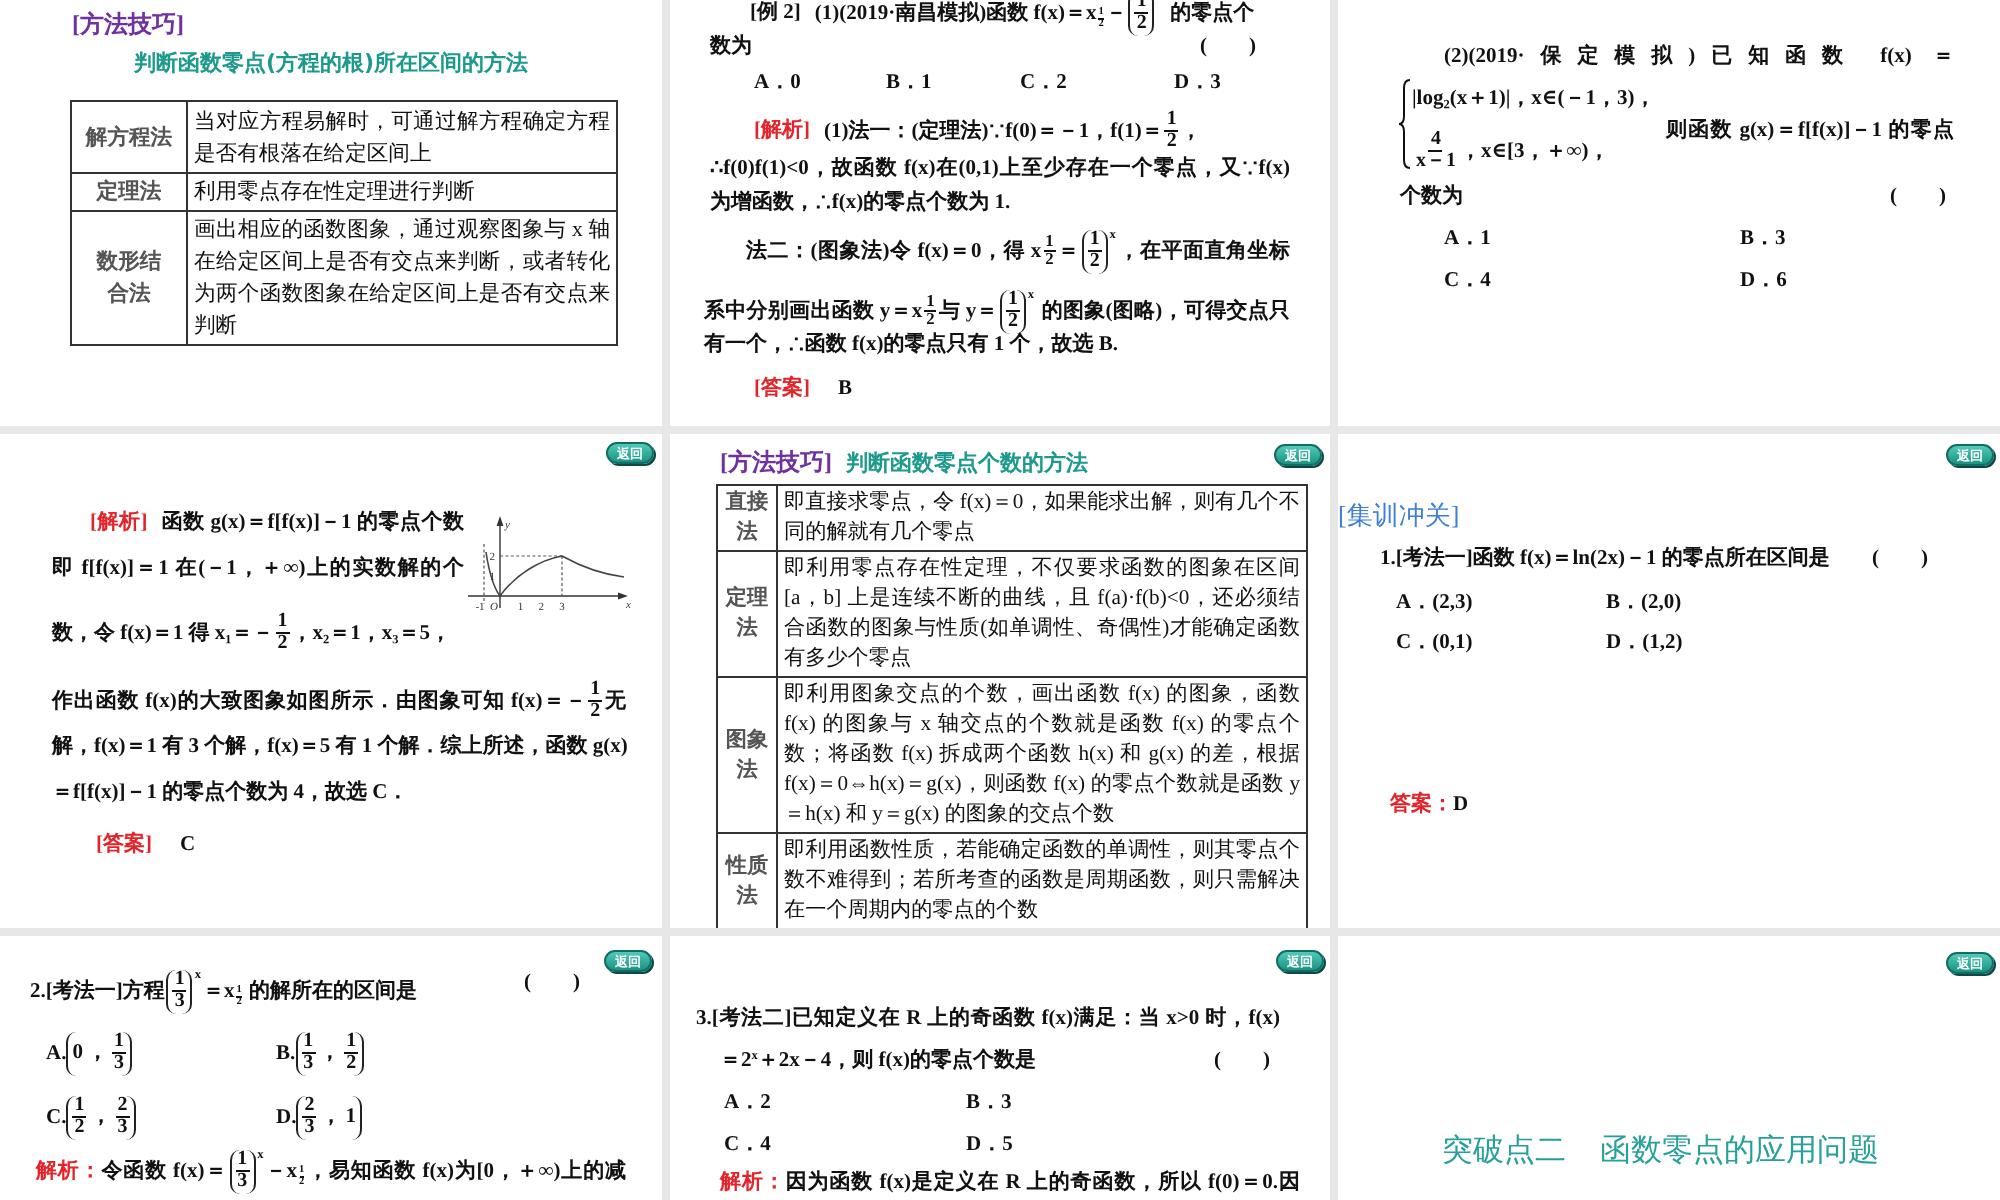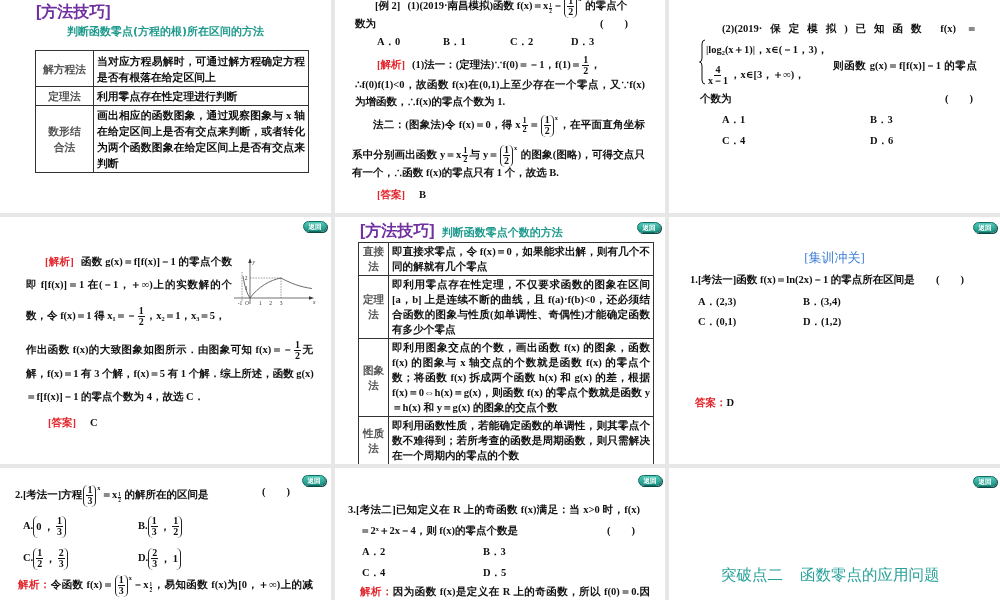--- a/index.html
+++ b/index.html
@@ -2,40 +2,40 @@
 <html><head>
 <meta charset="utf-8">
 <style>
 *{box-sizing:border-box;margin:0;padding:0}
 html,body{width:1000px;height:600px;overflow:hidden;background:#e7e7e7}
 body{position:relative;font-family:"Liberation Serif","DejaVu Serif",serif;color:#111}
 .sorter{position:absolute;left:0;top:-34px;display:grid;grid-template-columns:331px 330px 331px;grid-auto-rows:247px;gap:4px}
 .slide{position:relative;background:#fff;overflow:hidden}
 .ln{position:absolute;white-space:nowrap;font-size:10.5px;line-height:14px;font-weight:bold;color:#111}
 .j{text-align:justify;text-align-last:justify}
-.tag{color:#7030a0;font-family:Liberation Sans, sans-serif;font-size:16px}
+.tag{color:#7030a0;font-family:Liberation Serif, serif;font-size:12px}
 .teal{color:#1e9a8c;font-family:"DejaVu Sans",sans-serif;font-size:11px}
 .red{color:#e3242b}
 .lbl{margin-right:7px}
 .blank{position:absolute;white-space:pre;font-size:10.5px;line-height:14px;font-weight:bold}
 .frac{display:inline-flex;flex-direction:column;align-items:center;vertical-align:middle;font-size:.95em;line-height:1.05;margin:0 1px}
 .frac .num{border-bottom:1px solid currentColor;padding:0 1px}
 .frac .den{padding:0 1px}
 .sfrac{display:inline-flex;flex-direction:column;align-items:center;vertical-align:.5em;font-size:.5em;line-height:1;margin:0 1px}
 .sfrac .num{border-bottom:1px solid currentColor}
 .pw{display:inline-flex;align-items:flex-start;vertical-align:middle;margin:0 1px}
 .par{display:inline-flex;align-items:center;border-left:1px solid #222;border-right:1px solid #222;border-radius:5px;padding:0 2px;gap:2px}
 .par .frac{margin:0}
 .pow{font-size:.6em;line-height:1;margin-left:1px}
 .sup{font-size:.6em;vertical-align:.55em;line-height:1}
 .ret{position:absolute;width:24px;height:11px;border-radius:6px;background:linear-gradient(#52c9b9,#1a9383);color:#fff;font-family:"DejaVu Sans",sans-serif;font-size:6.5px;line-height:10px;text-align:center;font-weight:bold;box-shadow:1px 1px 0 #0d4a44;border:.5px solid #0f6d63}
 .mt{position:absolute;border-collapse:collapse;table-layout:fixed}
 .mt td{border:1px solid #333;vertical-align:middle;padding:1px 3px}
 .mt td.m{text-align:center;white-space:pre-line;color:#555;font-weight:bold}
-.mt td.d{text-align:justify;font-weight:bold;color:#111}
+.mt td.d{text-align:justify;font-weight:normal;color:#111}
 .t1 td{font-size:10.8px;line-height:16px}
 .t2 td{font-size:10.6px;line-height:15px}
 .hdr-blue{color:#3d7fd6;font-size:13px;line-height:16px;font-weight:normal}
 .big-teal{color:#27a09a;font-family:"DejaVu Sans",sans-serif;font-size:15.5px;line-height:18px;font-weight:normal}
 .abs{position:absolute}
 .glabel{font-family:"Liberation Serif",serif;font-size:5.5px;fill:#333}
 </style>
 </head>
 <body>
 
@@ -78,21 +78,21 @@
               <span class="den">2</span>
             </span>
           </span>
           <span class="pow">x</span>
         </span><span> 的零点个</span></div>
     <div class="ln" style="left:20px;top:51px">数为</div>
     <div class="blank" style="left:265px;top:51px">(　　)</div>
     <div class="ln" style="left:42px;top:69px">A．0</div>
     <div class="ln" style="left:108px;top:69px">B．1</div>
     <div class="ln" style="left:175px;top:69px">C．2</div>
-    <div class="ln" style="left:236px;top:69px">D．3</div>
+    <div class="ln" style="left:252px;top:69px">D．3</div>
 
     <div class="ln" style="left:42px;top:89px"><span class="red lbl">[解析]</span><span>(1)法一：(定理法)∵f(0)＝－1，f(1)＝</span><span class="frac">
           <span class="num">1</span>
           <span class="den">2</span>
         </span><span>，</span></div>
     <div class="ln j" style="left:20px;top:112px;width:290px">∴f(0)f(1)&lt;0，故函数 f(x)在(0,1)上至少存在一个零点，又∵f(x)</div>
     <div class="ln" style="left:20px;top:129px">为增函数，∴f(x)的零点个数为 1.</div>
     <div class="ln j" style="left:38px;top:149px;width:272px"><span>法二：(图象法)令 f(x)＝0，得 x</span><span class="frac" style="font-size:.8em">
           <span class="num">1</span>
           <span class="den">2</span>
@@ -206,25 +206,25 @@
           <td class="m" style="padding:1px 1px">性质
 法</td>
           <td class="d">即利用函数性质，若能确定函数的单调性，则其零点个数不难得到；若所考查的函数是周期函数，则只需解决在一个周期内的零点的个数</td>
         </tr>
       </tbody>
     </table>
   </div>
 
   <div class="slide">
     <div class="ret" style="left:304px;top:5px">返回</div>
-    <div class="ln hdr-blue" style="left:0;top:33px;width:331px;text-align:center">[集训冲关]</div>
+    <div class="ln hdr-blue" style="left:0;top:33px;width:331px;">[集训冲关]</div>
     <div class="ln" style="left:21px;top:56px">1.[考法一]函数 f(x)＝ln(2x)－1 的零点所在区间是</div>
     <div class="blank" style="left:267px;top:56px">(　　)</div>
     <div class="ln" style="left:29px;top:78px">A．(2,3)</div>
-    <div class="ln" style="left:134px;top:78px">B．(3,4)</div>
+    <div class="ln" style="left:134px;top:78px">B．(2,0)</div>
     <div class="ln" style="left:29px;top:98px">C．(0,1)</div>
     <div class="ln" style="left:134px;top:98px">D．(1,2)</div>
     <div class="ln" style="left:26px;top:179px"><span class="red">答案：</span><span>D</span></div>
   </div>
 
   <div class="slide">
     <div class="ret" style="left:302px;top:7px">返回</div>
     <div class="ln" style="left:15px;top:17px"><span>2.[考法一]方程</span><span class="pw">
           <span class="par">
             <span class="frac">

